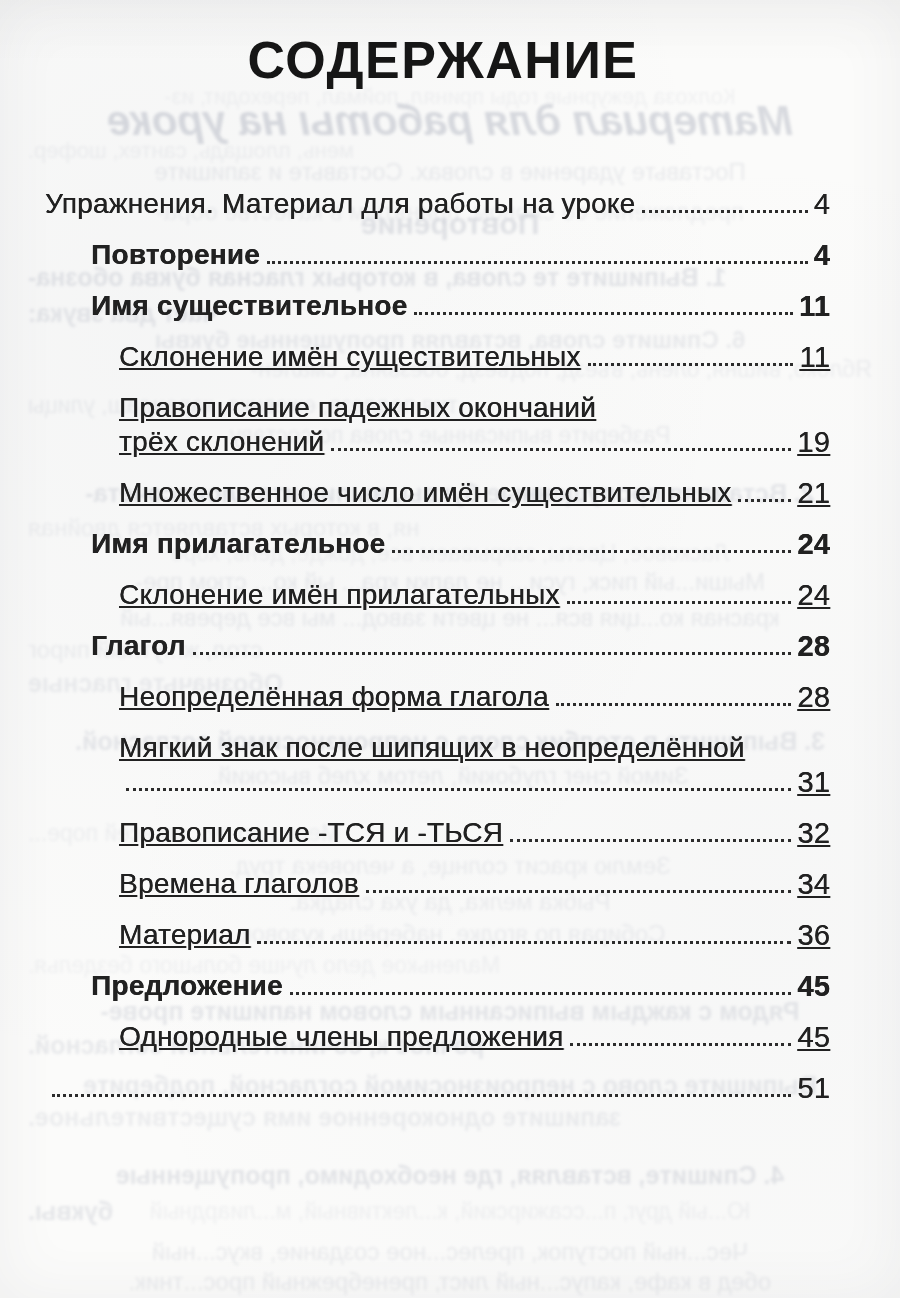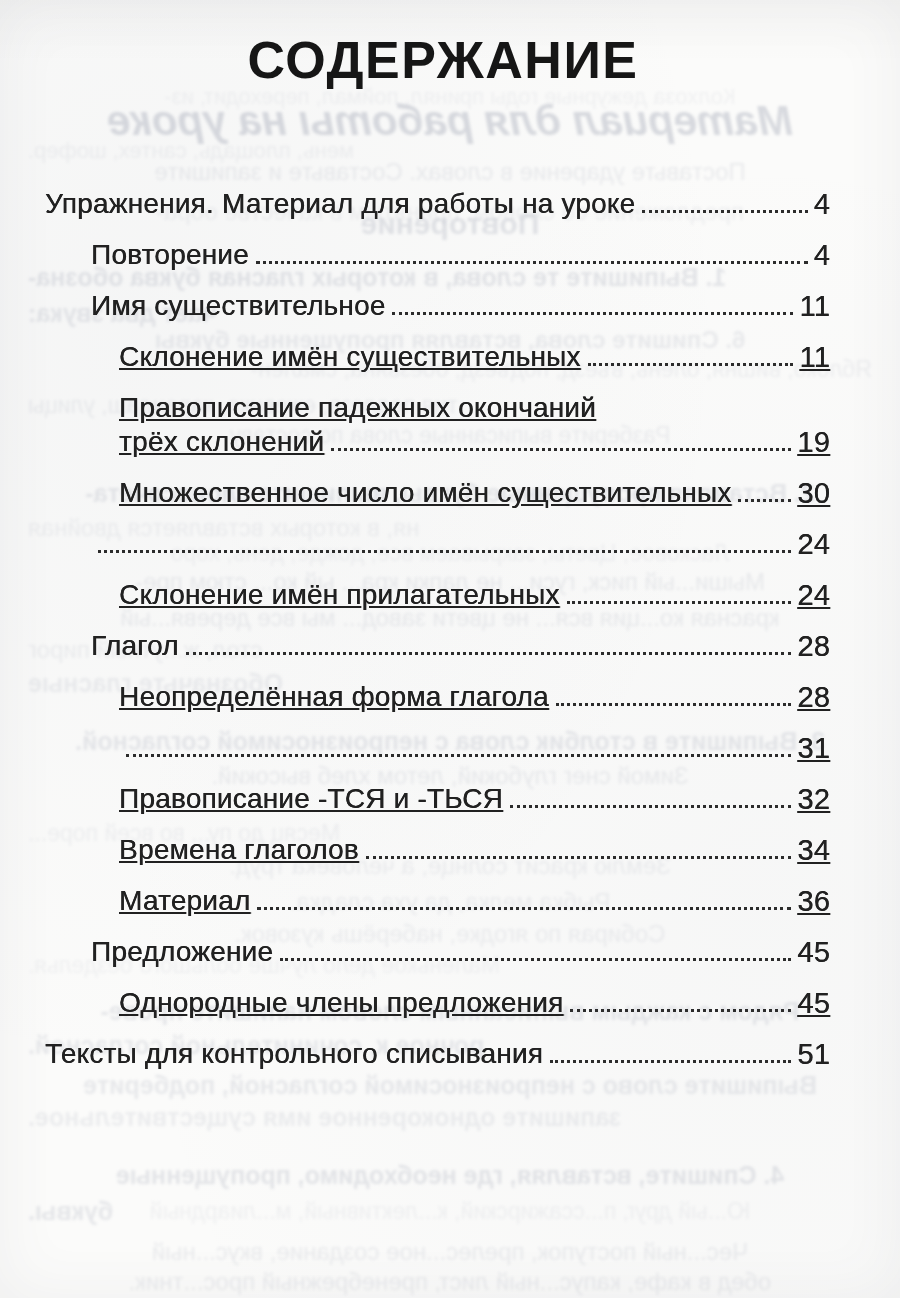--- a/index.html
+++ b/index.html
@@ -46,21 +46,21 @@
     font-size: 52px; font-weight: 700; letter-spacing: 1.5px;
     color: #161616;
   }
 
   .toc {
     position: absolute; top: 171px; left: 45px; right: 70px;
     color: #212121;
     margin-top: 16px;
   }
   .toc-item { margin-bottom: 17px; }
-  .toc-item.lvl1 { padding-left: 46px; }
+  .toc-item.lvl1 { padding-left: 46px; font-weight: bold; }
   .toc-item.lvl2 { padding-left: 74px; text-decoration: underline; }
   .toc-item.extra-gap { margin-top: 14px; }
 
   .toc-row {
     display: flex; align-items: flex-end;
     font-size: 28px; line-height: 34px;
     letter-spacing: 0.2px;
     text-shadow: 0.35px 0 0 currentColor; 
   }
   .toc-row .lbl { white-space: nowrap; }
@@ -150,25 +150,26 @@
           <div class="toc-row">
             <span class="lbl">трёх склонений</span>
             <span class="dots"></span>
             <span class="pg">19</span>
           </div>
         </div>
         <div class="toc-item lvl2">
           <div class="toc-row">
             <span class="lbl">Множественное число имён существительных</span>
             <span class="dots"></span>
-            <span class="pg">30</span>
-          </div>
-        </div>
-        <div class="toc-item lvl1">
-          <div class="toc-row">
+            <span class="pg">21</span>
+          </div>
+        </div>
+        <div class="toc-item lvl1">
+          <div class="toc-row">
+            <span class="lbl">Имя прилагательное</span>
             <span class="dots"></span>
             <span class="pg">24</span>
           </div>
         </div>
         <div class="toc-item lvl2">
           <div class="toc-row">
             <span class="lbl">Склонение имён прилагательных</span>
             <span class="dots"></span>
             <span class="pg">24</span>
           </div>
@@ -182,20 +183,23 @@
         </div>
         <div class="toc-item lvl2">
           <div class="toc-row">
             <span class="lbl">Неопределённая форма глагола</span>
             <span class="dots"></span>
             <span class="pg">28</span>
           </div>
         </div>
         <div class="toc-item lvl2">
           <div class="toc-row">
+            <span class="lbl">Мягкий знак после шипящих в неопределённой</span>
+          </div>
+          <div class="toc-row">
             <span class="dots"></span>
             <span class="pg">31</span>
           </div>
         </div>
         <div class="toc-item lvl2">
           <div class="toc-row">
             <span class="lbl">Правописание -ТСЯ и -ТЬСЯ</span>
             <span class="dots"></span>
             <span class="pg">32</span>
           </div>
@@ -223,20 +227,19 @@
         </div>
         <div class="toc-item lvl2">
           <div class="toc-row">
             <span class="lbl">Однородные члены предложения</span>
             <span class="dots"></span>
             <span class="pg">45</span>
           </div>
         </div>
         <div class="toc-item lvl0 extra-gap">
           <div class="toc-row">
-            <span class="lbl">Тексты для контрольного списывания</span>
             <span class="dots"></span>
             <span class="pg">51</span>
           </div>
         </div>
       </div>
   </div>
 </div>
 
 </body></html>

